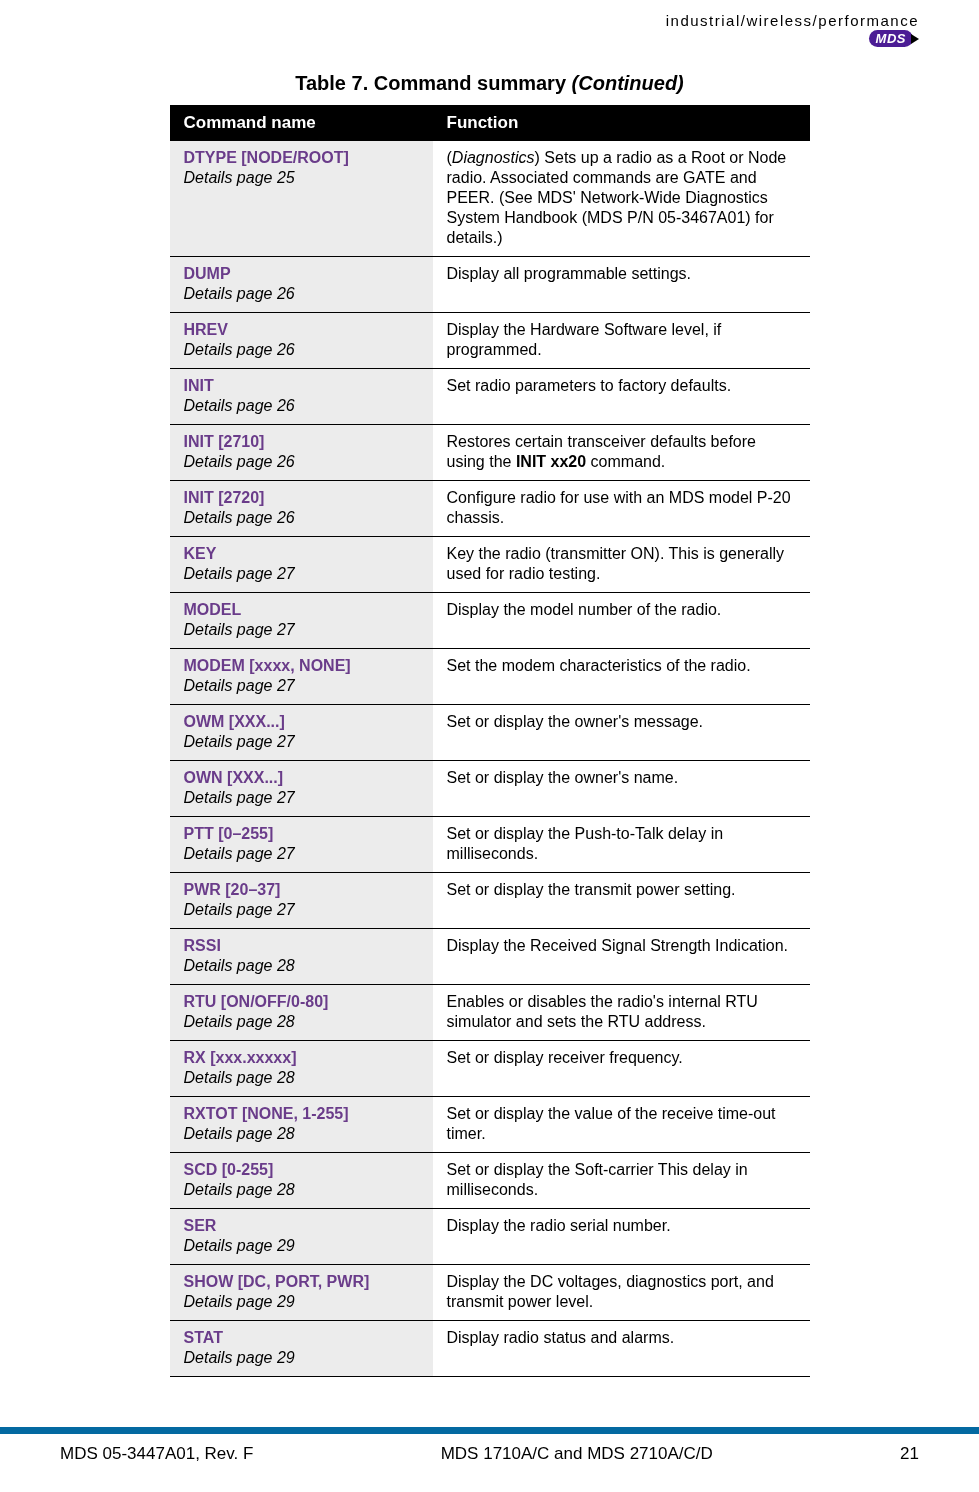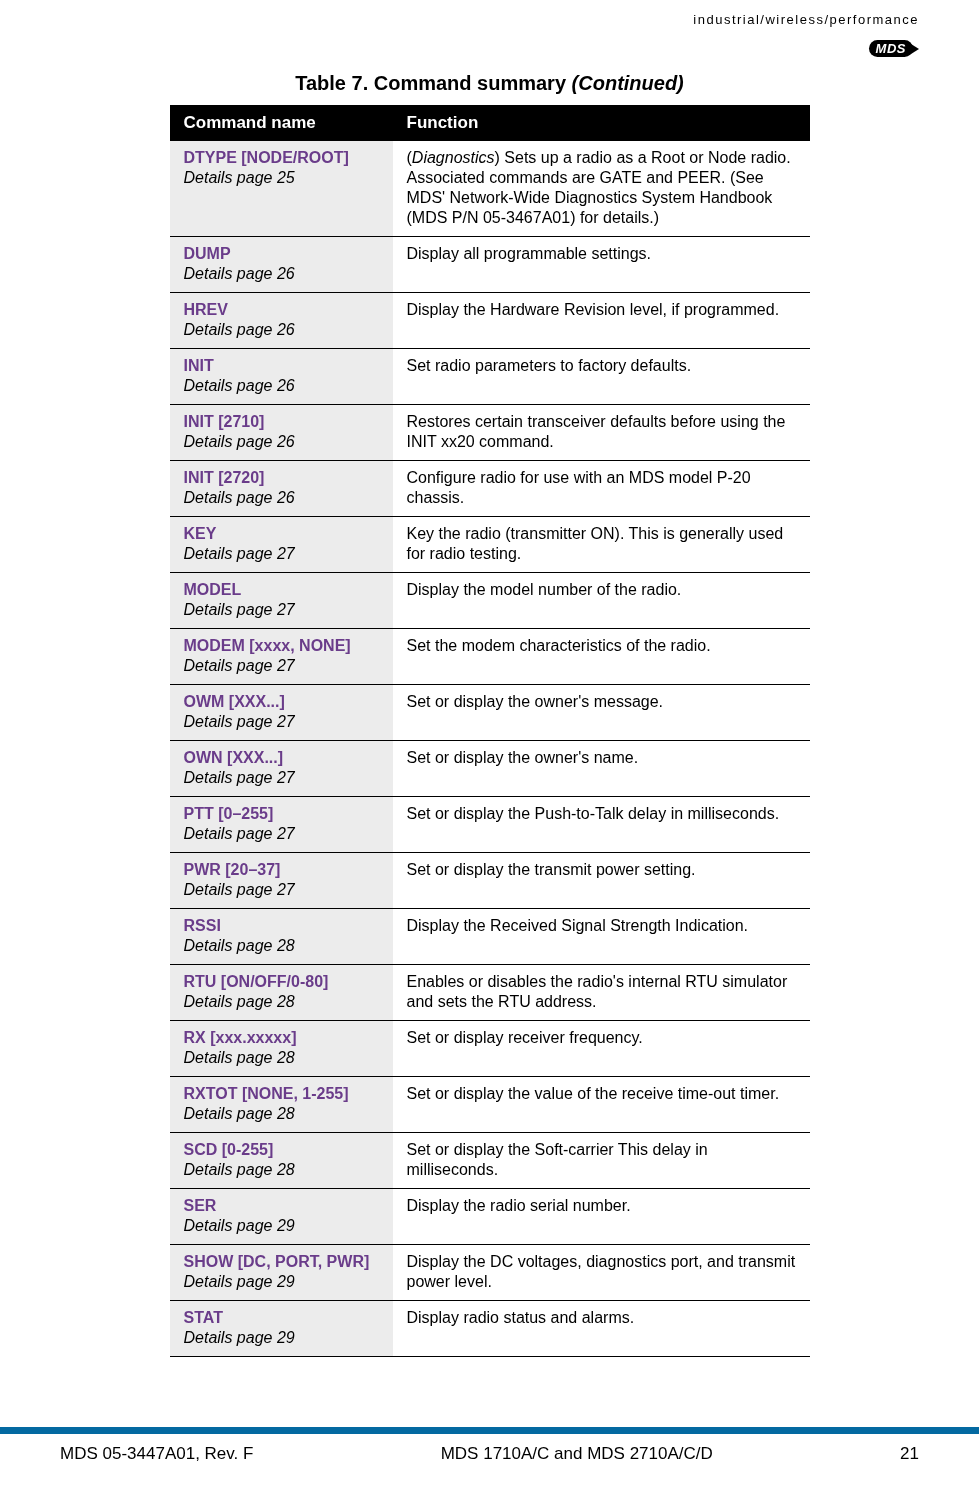--- a/index.html
+++ b/index.html
@@ -14,27 +14,27 @@
   .page {
     padding: 20px 60px 0 60px;
   }
   .header-logo {
     position: absolute;
     top: 12px;
     right: 60px;
     text-align: right;
   }
   .tagline {
-    font-size: 13px;
+    font-size: 15px;
     letter-spacing: 1.5px;
-    margin-bottom: 12px;
+    margin-bottom: 0;
   }
   .mds-logo {
     display: inline-block;
-    background: #000000;
+    background: #4c1d95;
     color: #fff;
     font-weight: bold;
     font-style: italic;
     font-size: 13px;
     padding: 1px 7px;
     border-radius: 10px;
     letter-spacing: 0.5px;
   }
   .mds-logo-arrow {
     display: inline-block;
@@ -69,33 +69,33 @@
     padding: 8px 14px;
     font-size: 17px;
   }
   .tbl td {
     padding: 7px 14px 8px 14px;
     vertical-align: top;
     border-bottom: 1px solid #000;
     line-height: 1.25;
   }
   .tbl td.cmd-col {
-    width: 223px;
+    width: 263px;
     background: #ececec;
   }
   .cmd-name {
     font-weight: bold;
     color: #6a3c8a;
   }
   .details {
     font-style: italic;
     color: #000;
   }
   .func em { font-style: italic; }
-  .func b { font-weight: normal; }
+  .func b { font-weight: bold; }
   .footer {
     position: absolute;
     bottom: 28px;
     left: 0;
     width: 100%;
     border-top: 7px solid #0369a1;
     padding: 10px 60px 0 60px;
     display: flex;
     justify-content: space-between;
     font-size: 17px;
@@ -134,21 +134,21 @@
             <div class="cmd-name">DUMP</div>
             <div class="details">Details page 26</div>
           </td>
           <td class="func">Display all programmable settings.</td>
         </tr>
         <tr>
           <td class="cmd-col">
             <div class="cmd-name">HREV</div>
             <div class="details">Details page 26</div>
           </td>
-          <td class="func">Display the Hardware Revision level, if programmed.</td>
+          <td class="func">Display the Hardware Software level, if programmed.</td>
         </tr>
         <tr>
           <td class="cmd-col">
             <div class="cmd-name">INIT</div>
             <div class="details">Details page 26</div>
           </td>
           <td class="func">Set radio parameters to factory defaults.</td>
         </tr>
         <tr>
           <td class="cmd-col">

